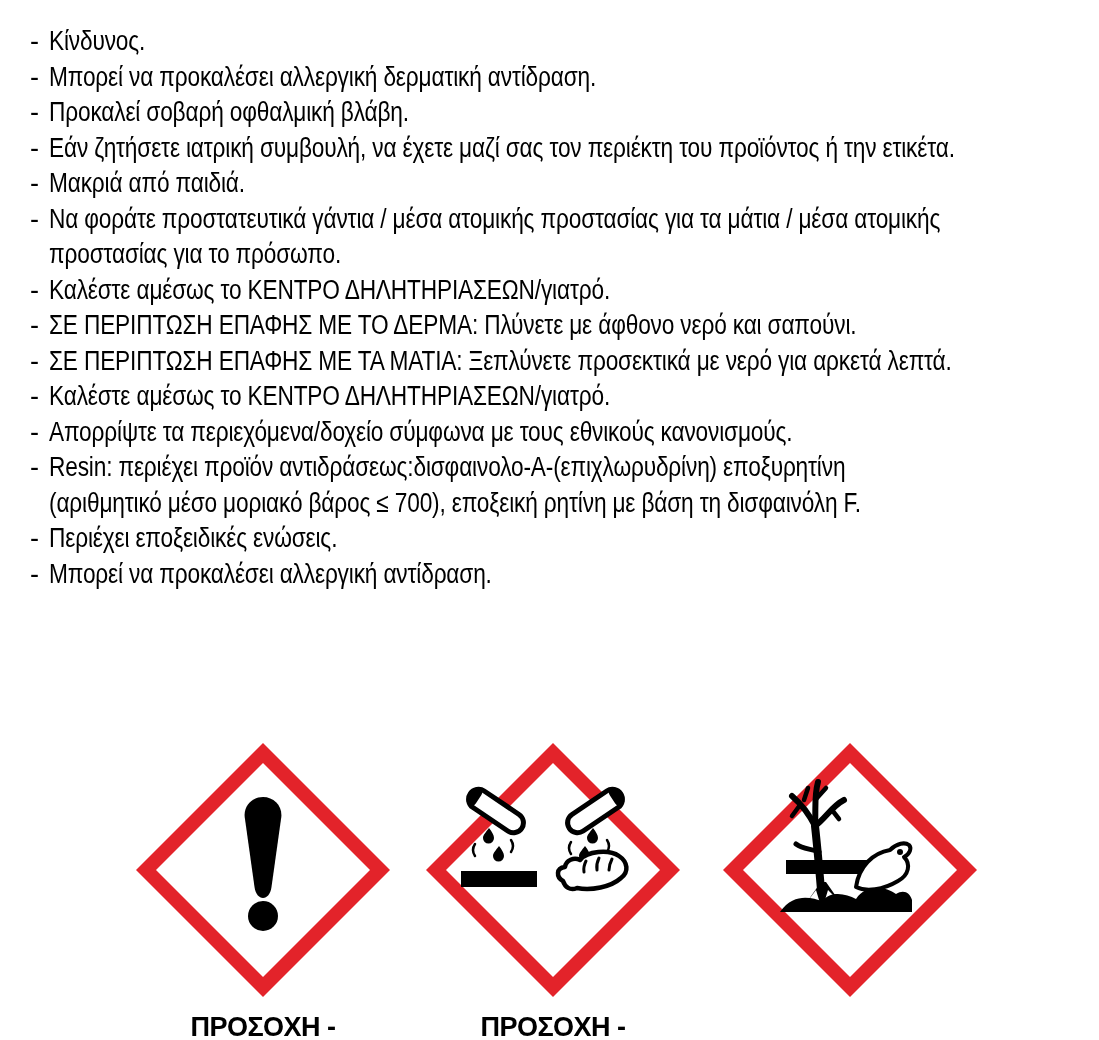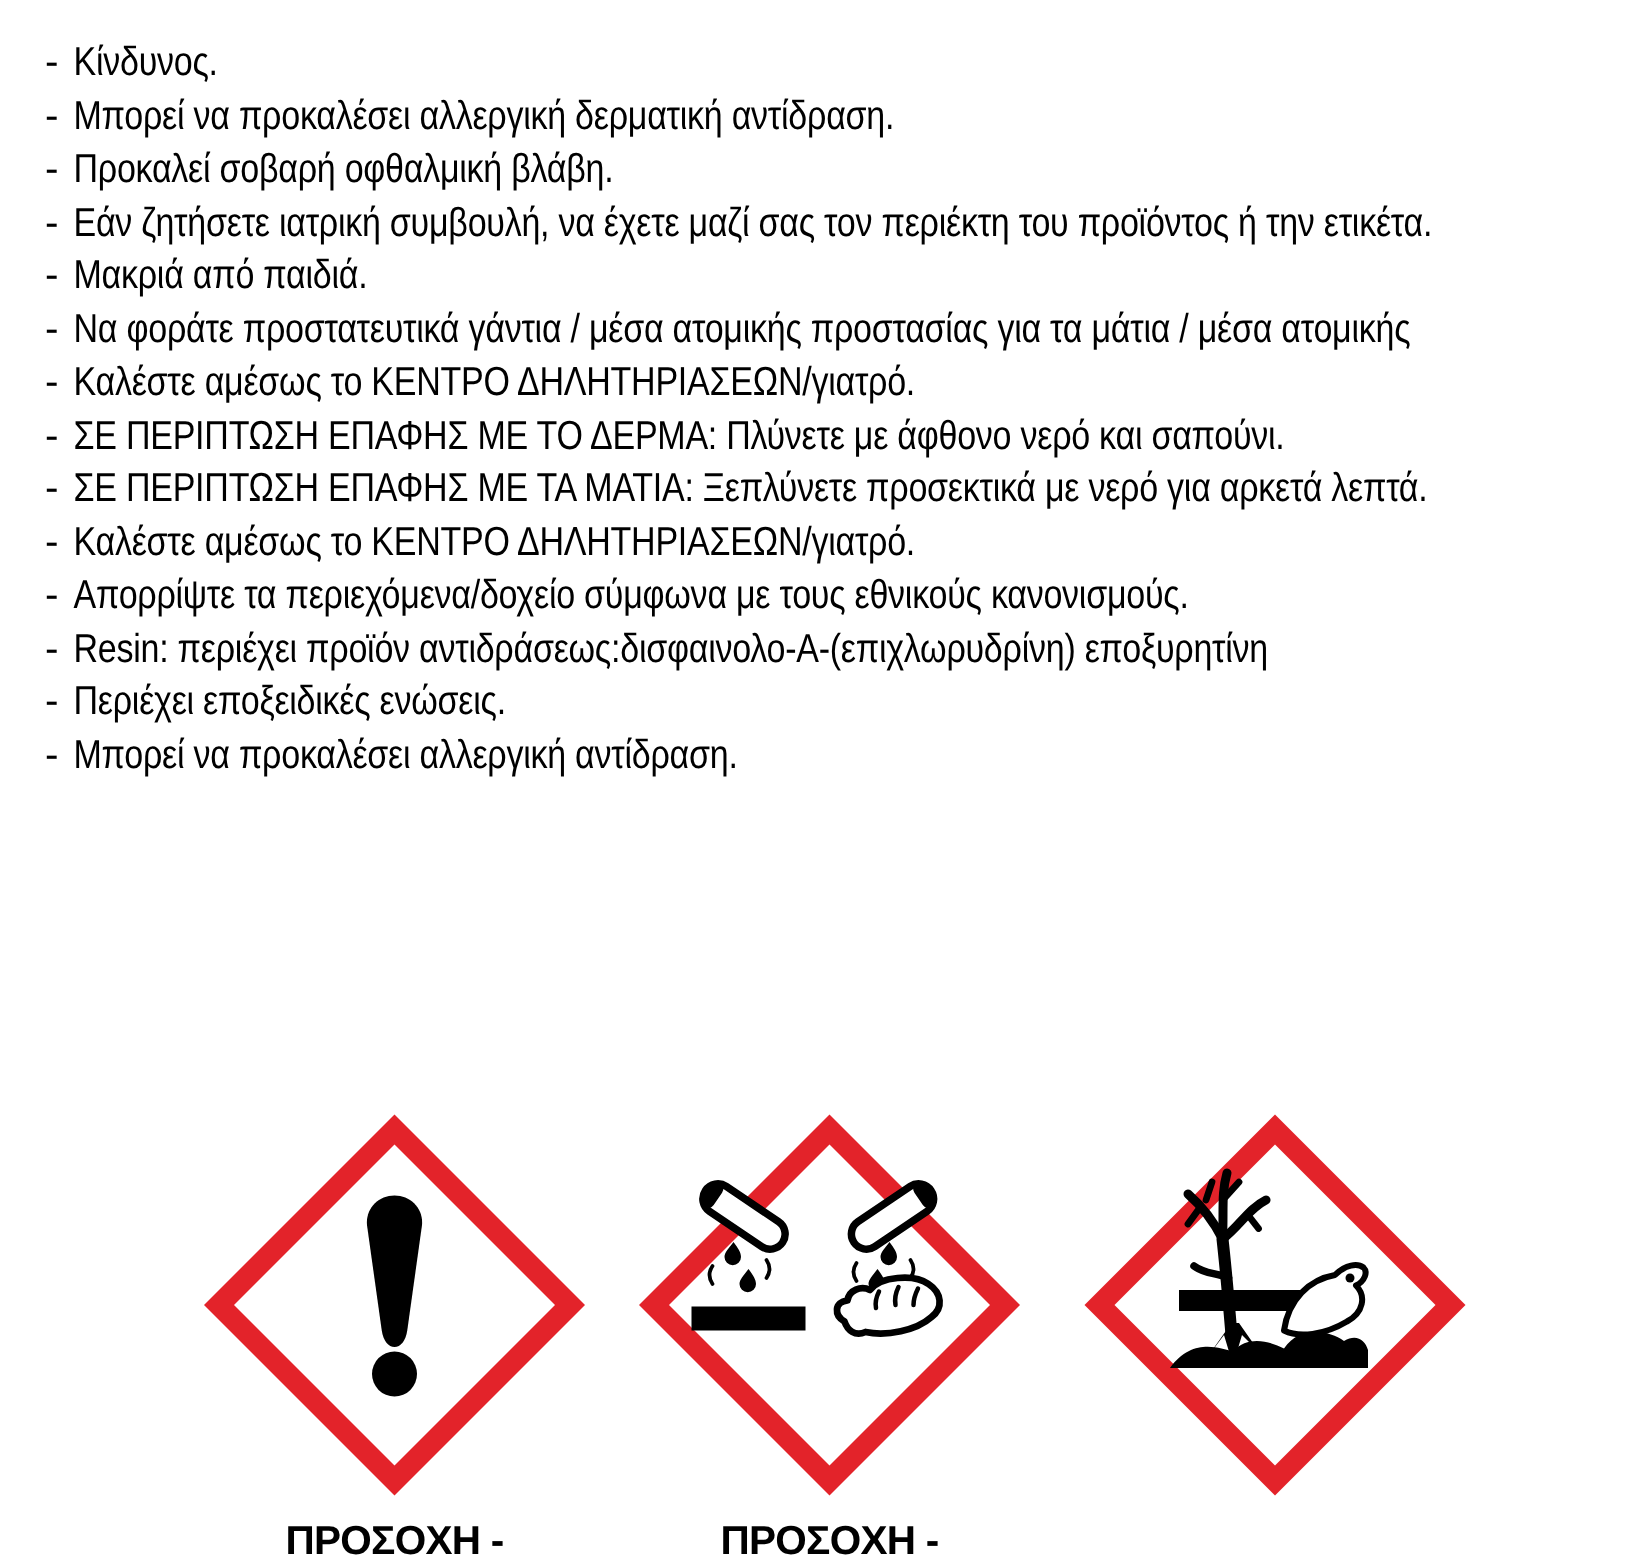--- a/index.html
+++ b/index.html
@@ -90,20 +90,24 @@
     </div>
       <div class="stline">
       <span class="dash">-</span>
       <span class="txt">Μακριά από παιδιά.</span>
     </div>
       <div class="stline">
       <span class="dash">-</span>
       <span class="txt">Να φοράτε προστατευτικά γάντια / μέσα ατομικής προστασίας για τα μάτια / μέσα ατομικής</span>
     </div>
       <div class="stline">
+      <span class="dash"></span>
+      <span class="txt">προστασίας για το πρόσωπο.</span>
+    </div>
+      <div class="stline">
       <span class="dash">-</span>
       <span class="txt">Καλέστε αμέσως το ΚΕΝΤΡΟ ΔΗΛΗΤΗΡΙΑΣΕΩΝ/γιατρό.</span>
     </div>
       <div class="stline">
       <span class="dash">-</span>
       <span class="txt">ΣΕ ΠΕΡΙΠΤΩΣΗ ΕΠΑΦΗΣ ΜΕ ΤΟ ΔΕΡΜΑ: Πλύνετε με άφθονο νερό και σαπούνι.</span>
     </div>
       <div class="stline">
       <span class="dash">-</span>
       <span class="txt">ΣΕ ΠΕΡΙΠΤΩΣΗ ΕΠΑΦΗΣ ΜΕ ΤΑ ΜΑΤΙΑ: Ξεπλύνετε προσεκτικά με νερό για αρκετά λεπτά.</span>
@@ -112,20 +116,24 @@
       <span class="dash">-</span>
       <span class="txt">Καλέστε αμέσως το ΚΕΝΤΡΟ ΔΗΛΗΤΗΡΙΑΣΕΩΝ/γιατρό.</span>
     </div>
       <div class="stline">
       <span class="dash">-</span>
       <span class="txt">Απορρίψτε τα περιεχόμενα/δοχείο σύμφωνα με τους εθνικούς κανονισμούς.</span>
     </div>
       <div class="stline">
       <span class="dash">-</span>
       <span class="txt">Resin: περιέχει προϊόν αντιδράσεως:δισφαινολο-A-(επιχλωρυδρίνη) εποξυρητίνη</span>
+    </div>
+      <div class="stline">
+      <span class="dash"></span>
+      <span class="txt">(αριθμητικό μέσο μοριακό βάρος ≤ 700), εποξεική ρητίνη με βάση τη δισφαινόλη F.</span>
     </div>
       <div class="stline">
       <span class="dash">-</span>
       <span class="txt">Περιέχει εποξειδικές ενώσεις.</span>
     </div>
       <div class="stline">
       <span class="dash">-</span>
       <span class="txt">Μπορεί να προκαλέσει αλλεργική αντίδραση.</span>
     </div>
     </div>

